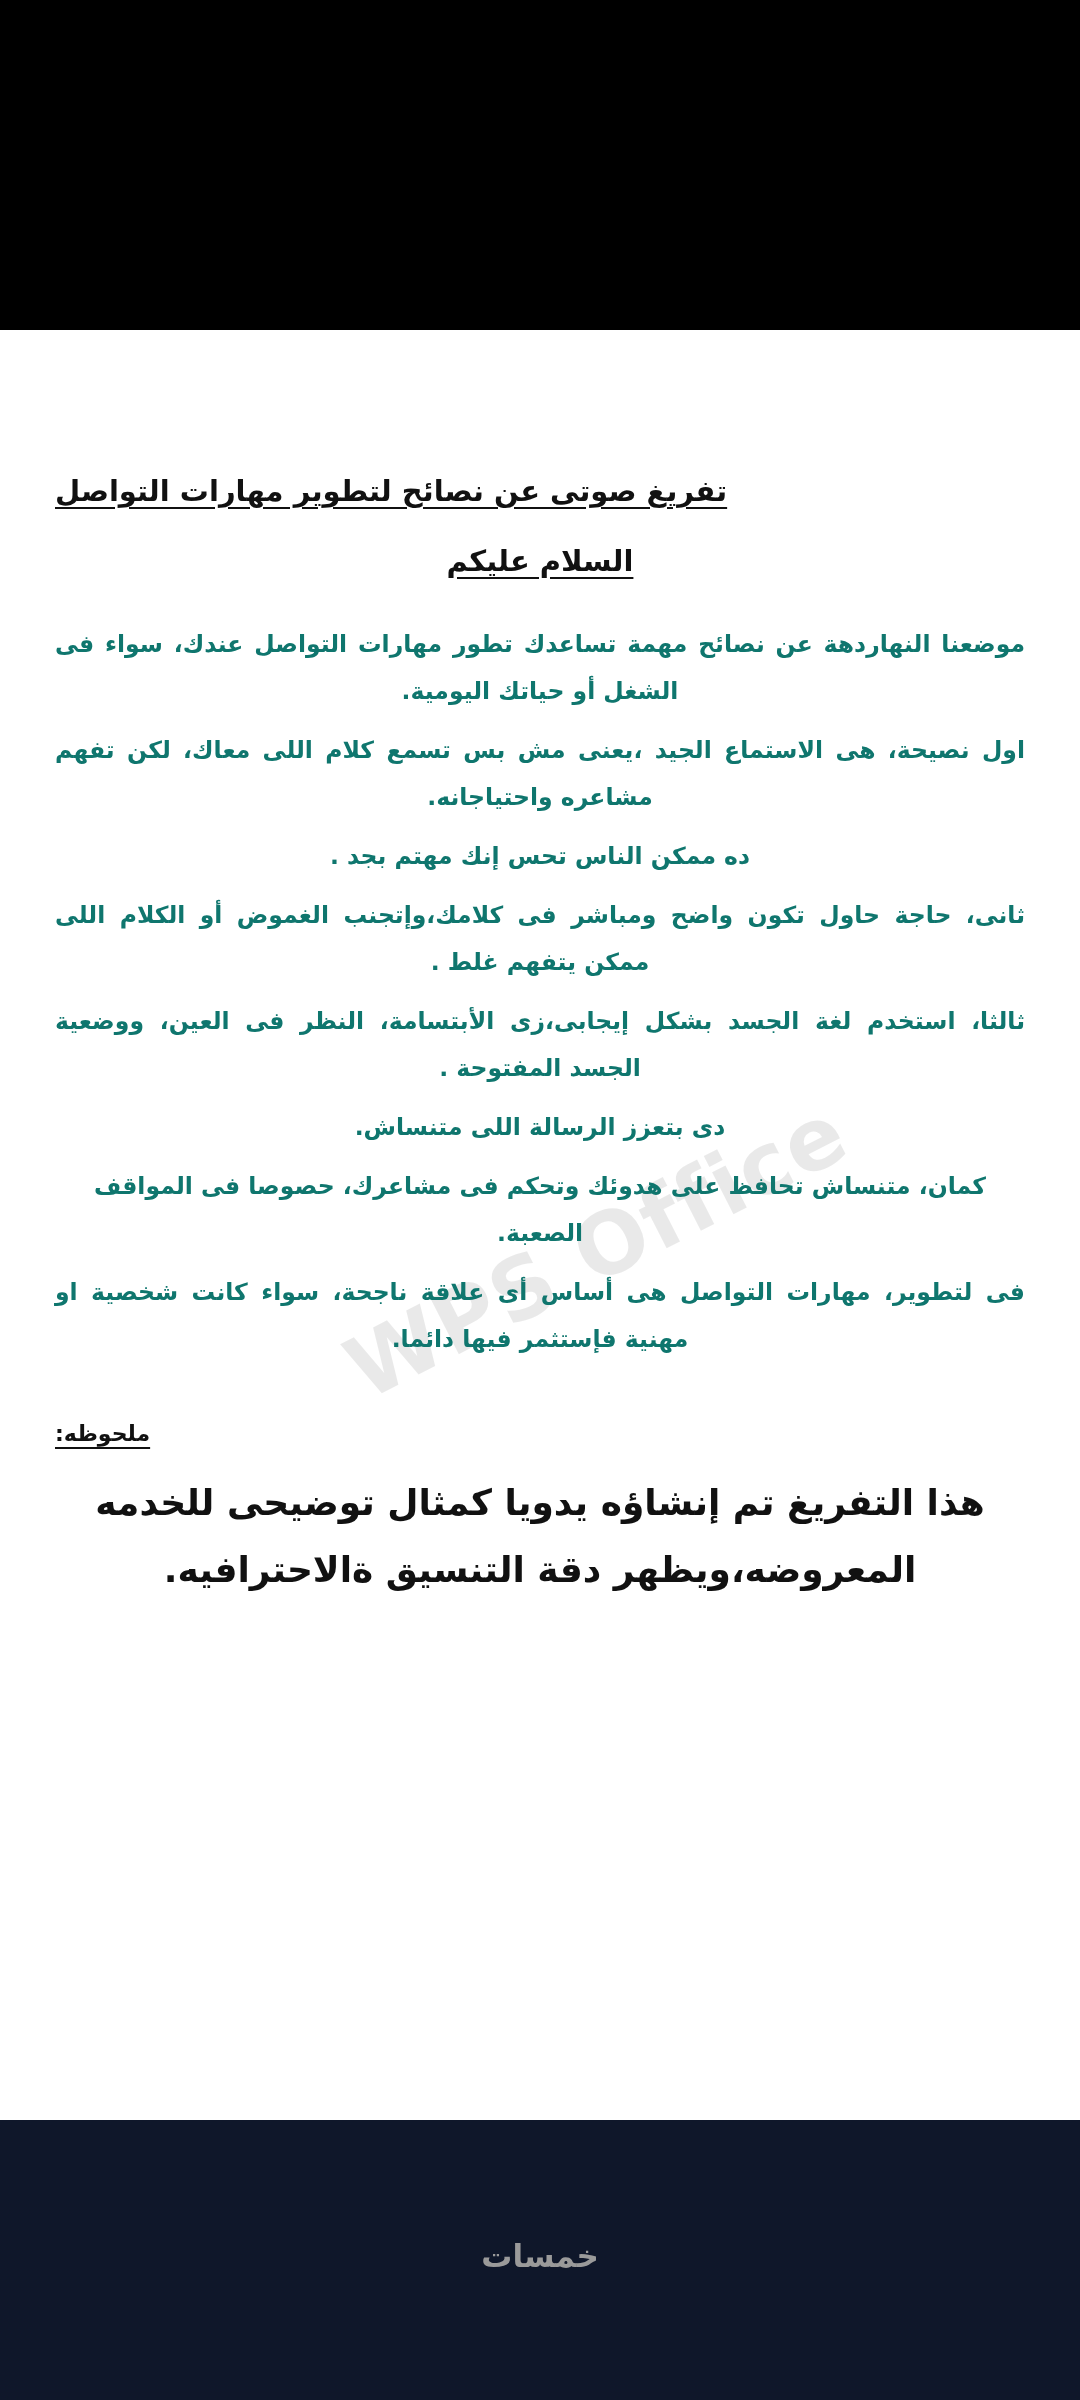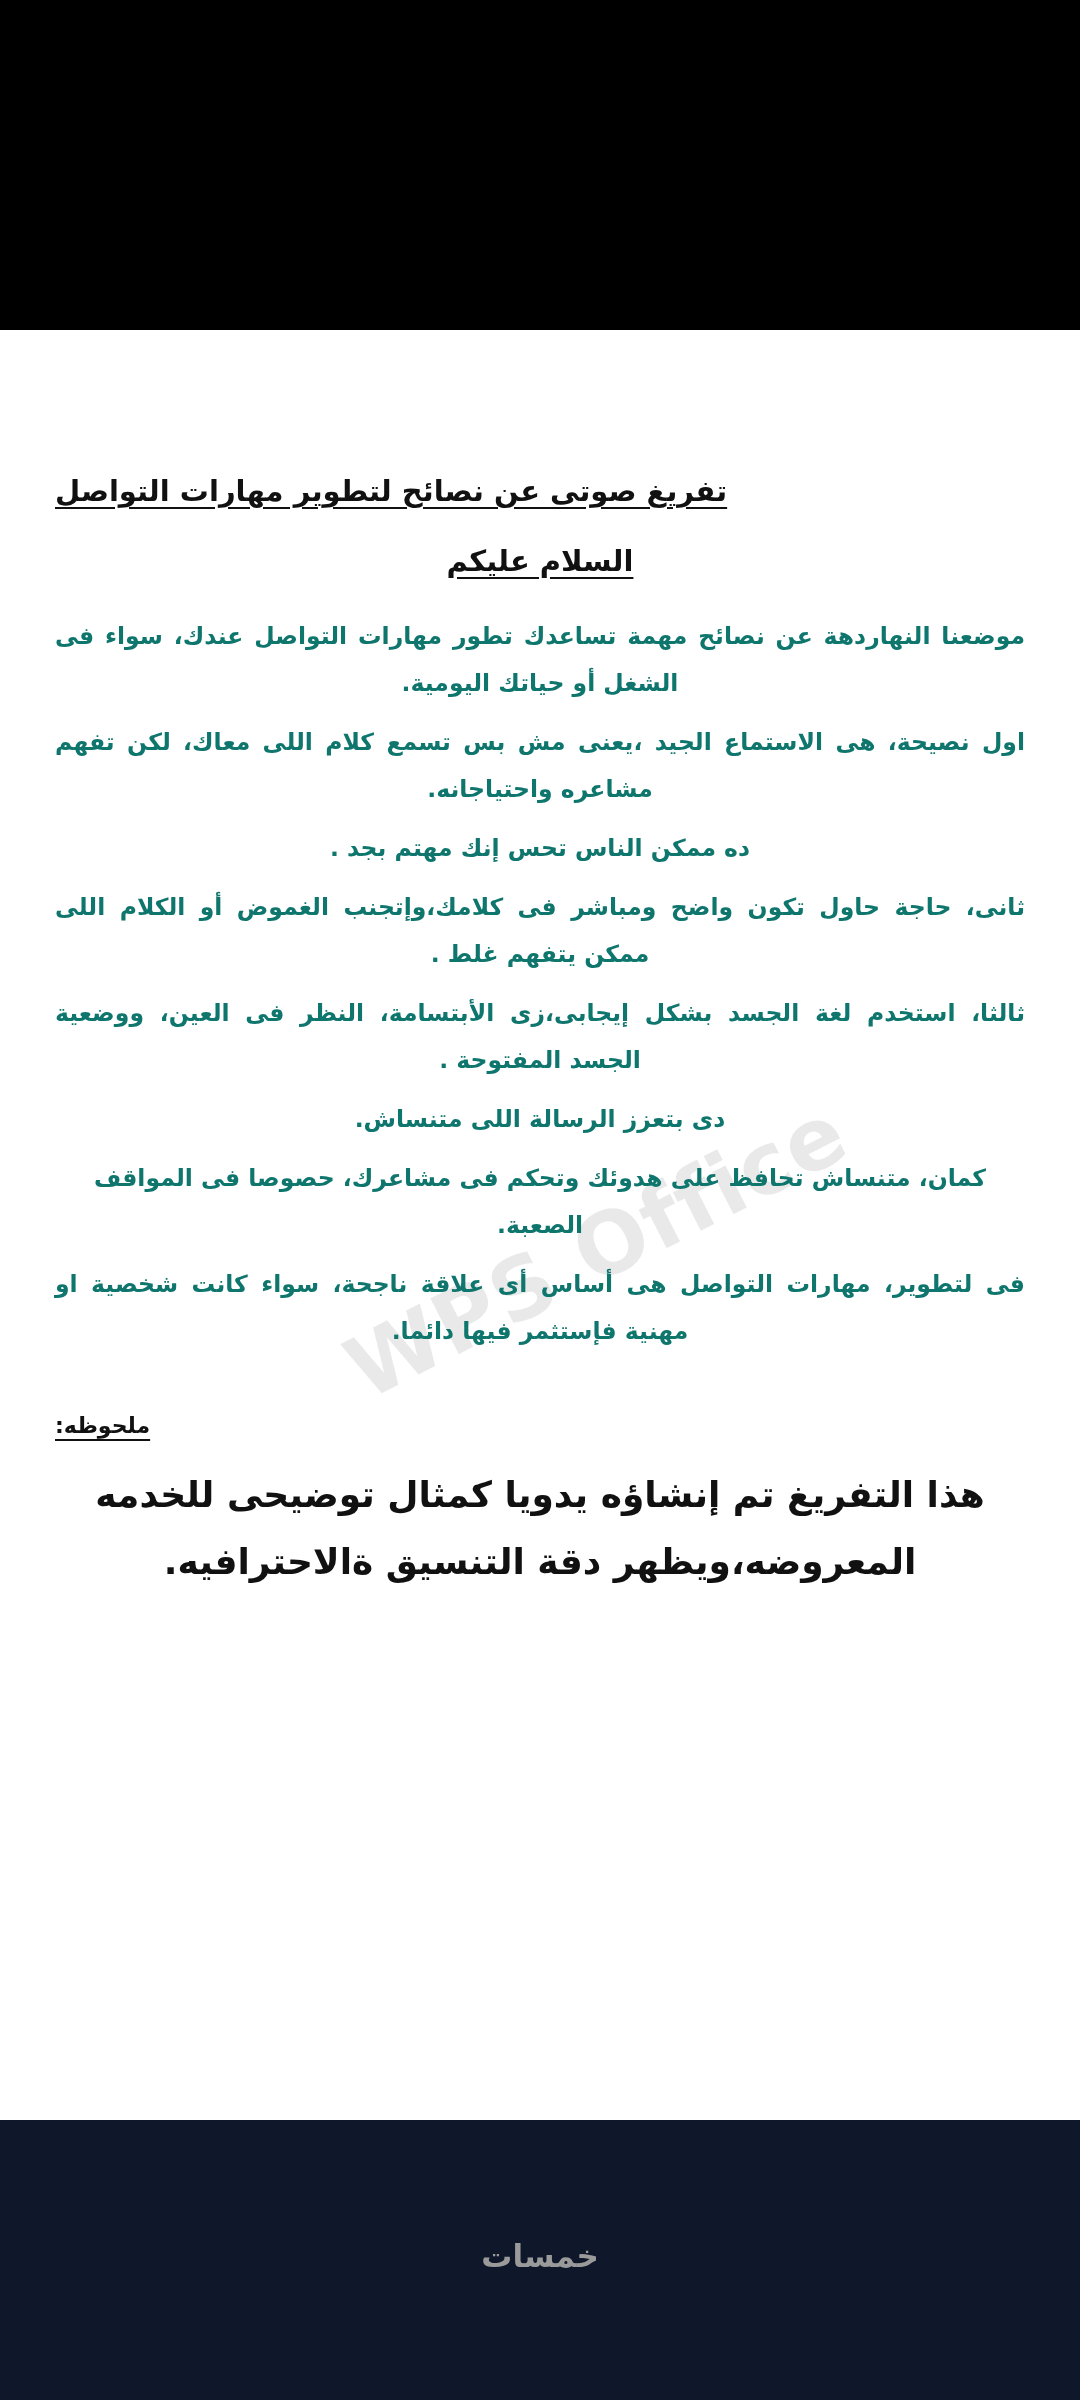--- a/index.html
+++ b/index.html
@@ -80,21 +80,21 @@
   }
 
   .doc-greeting {
     font-size: 29px;
     font-weight: 700;
     color: #111111;
     text-align: center;
     text-decoration: underline;
     text-underline-offset: 6px;
     line-height: 1.5;
-    margin: 0 0 30px 0;
+    margin: 0 0 38px 0;
   }
 
   .para {
     font-size: 23.5px;
     font-weight: 600;
     color: #0f766e;
     line-height: 2.0;
     margin: 0 0 12px 0;
     text-align: justify;
     text-align-last: center;

